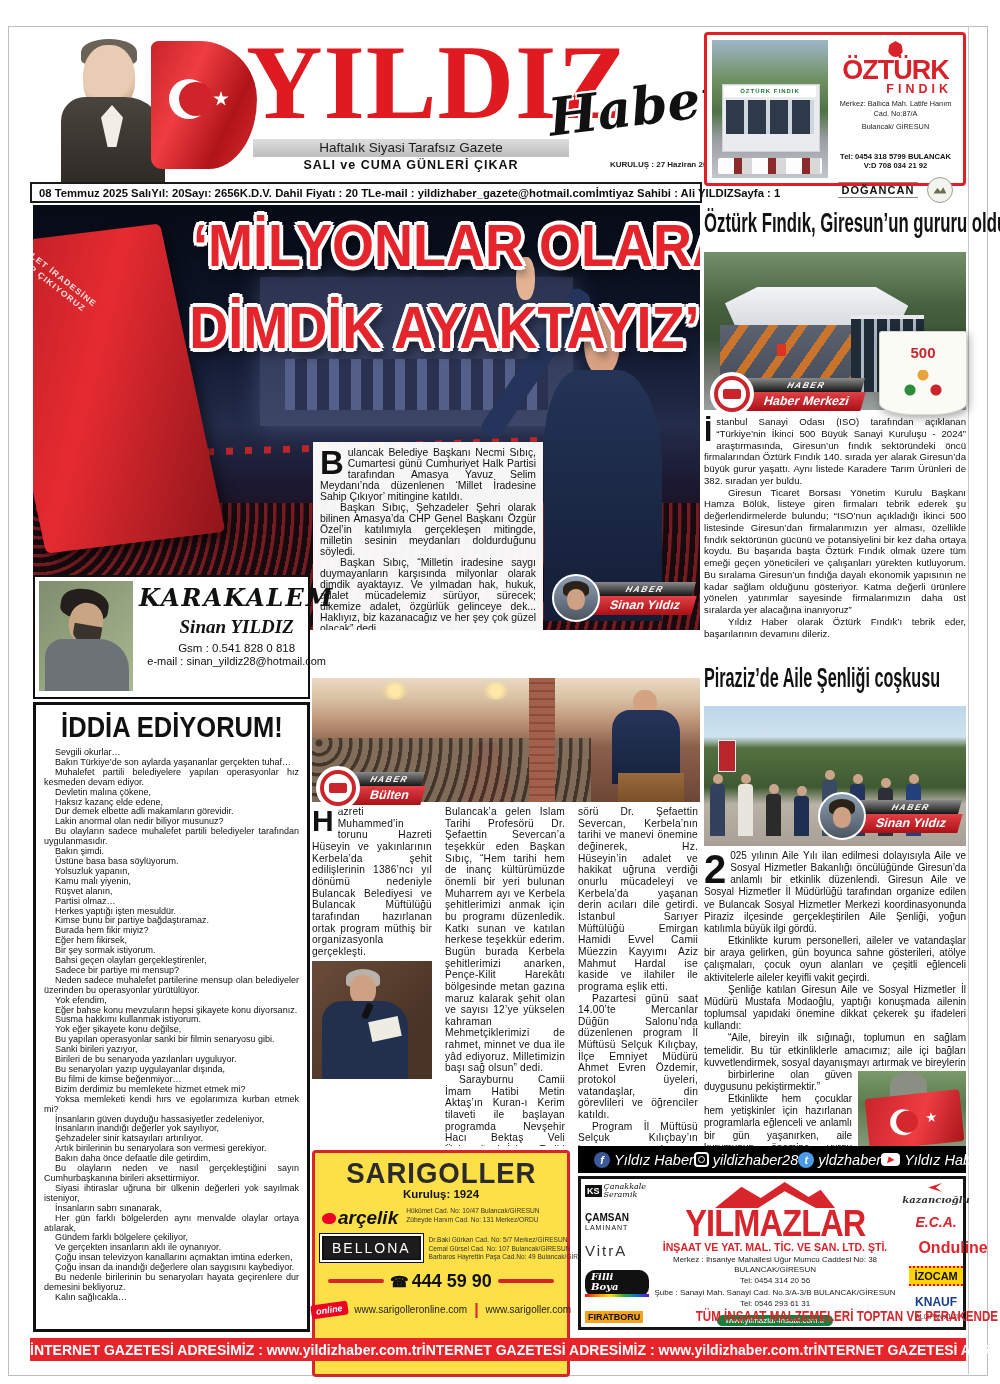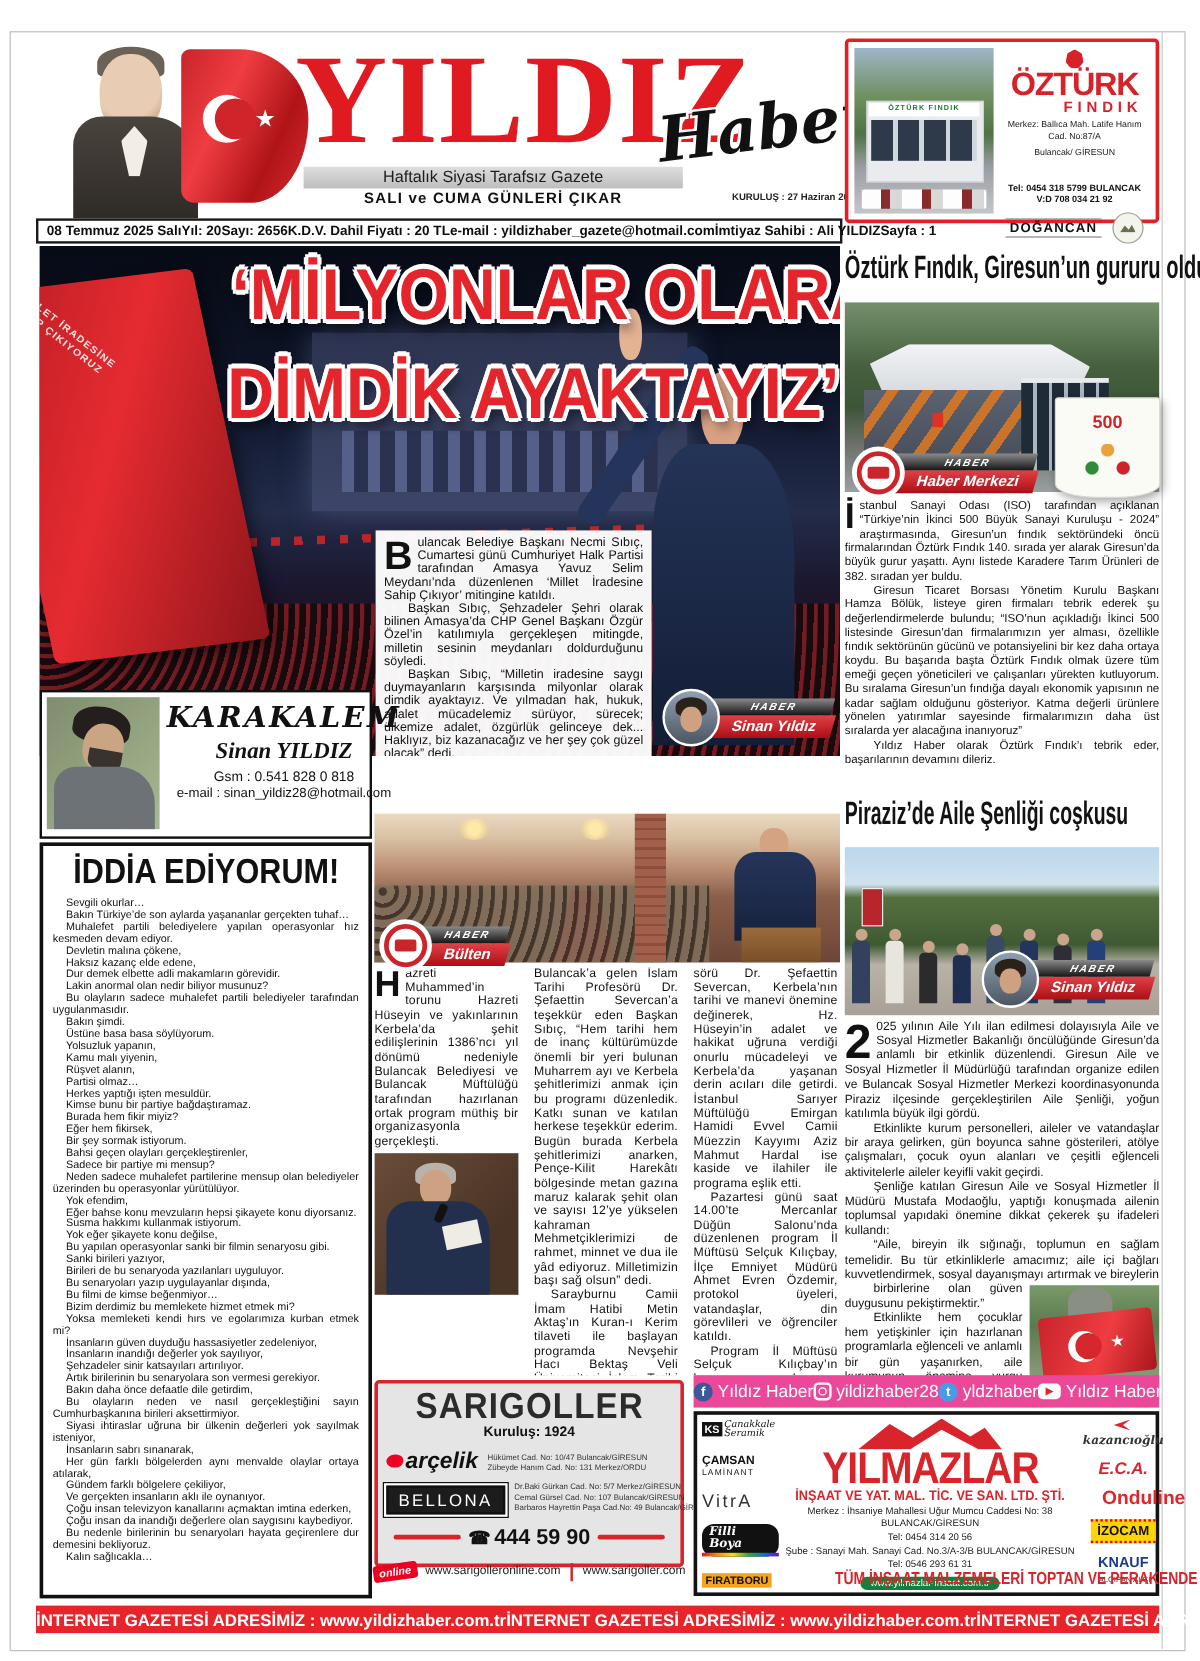--- a/index.html
+++ b/index.html
@@ -125,21 +125,21 @@
   .pz-text .each p:first-child{text-indent:0;}
   .pz-text .dropcap{font-size:40px;line-height:34px;}
   .flagphoto{float:right;width:108px;height:84px;margin:2px 0 2px 6px;background:linear-gradient(180deg,#7a9a6a 0%,#5c7a4e 40%,#8fa080 100%);position:relative;overflow:hidden;}
   .fp-flag{position:absolute;left:8%;top:28%;width:88%;height:62%;background:linear-gradient(115deg,#c8242a,#ef3d42 55%,#a8161b);transform:rotate(-6deg);border-radius:4px;}
   .fp-cres{position:absolute;left:24%;top:26%;width:26px;height:26px;background:#fff;border-radius:50%;}
   .fp-cres::after{content:"";position:absolute;left:6px;top:2px;width:22px;height:22px;background:#d5282e;border-radius:50%;}
   .fp-star{position:absolute;left:62%;top:38%;width:11px;height:11px;background:#fff;clip-path:polygon(50% 0,61% 35%,98% 35%,68% 57%,79% 91%,50% 70%,21% 91%,32% 57%,2% 35%,39% 35%);}
   .fp-dome{position:absolute;left:30%;top:2%;width:34%;height:30%;background:#8a8f84;border-radius:50% 50% 0 0;}
 
   
-  .social{left:578px;top:1146px;width:388px;height:27px;background:#ec4899;display:flex;align-items:center;justify-content:space-evenly;color:#fff;box-sizing:border-box;padding:0 0;}
+  .social{left:578px;top:1146px;width:388px;height:27px;background:#000000;display:flex;align-items:center;justify-content:space-evenly;color:#fff;box-sizing:border-box;padding:0 16px;font-style:italic;}
   .s-item{display:flex;align-items:center;font-size:14.5px;white-space:nowrap;}
   .s-ic{display:inline-flex;align-items:center;justify-content:center;width:16px;height:16px;border-radius:50%;font-weight:bold;font-size:11px;margin-right:4px;flex:0 0 auto;}
   .ic-fb{background:#3b5998;color:#fff;}.ic-fb::before{content:"f";}
   .ic-ig{border-radius:4px;background:transparent;border:2px solid #fff;width:11px;height:11px;position:relative;}
   .ic-ig::before{content:"";position:absolute;inset:2px;border:1.5px solid #fff;border-radius:50%;}
   .ic-tw{background:#4a9ae8;color:#fff;}.ic-tw::before{content:"t";}
   .ic-yt{background:#fff;color:#e8242b;border-radius:4px;width:19px;height:13px;}.ic-yt::before{content:"▶";font-size:8px;}
 
   
   .kk-box{left:33px;top:575px;width:277px;height:124px;border:2px solid #101010;box-sizing:border-box;background:#fff;display:flex;padding:4px;gap:6px;}
@@ -175,25 +175,25 @@
   .kb-col .each p:first-child{text-indent:0;}
   .kb-col1 .dropcap{font-size:30px;line-height:26px;}
   .sp-photo{position:relative;width:120px;height:118px;margin-top:3px;background:linear-gradient(135deg,#6a4c38,#4a3426 70%);overflow:hidden;}
   .sp-hair{position:absolute;left:34px;top:8px;width:34px;height:18px;background:#b9b2aa;border-radius:50% 50% 20% 20%;}
   .sp-face{position:absolute;left:38px;top:14px;width:26px;height:30px;background:#cfa183;border-radius:46%;}
   .sp-body{position:absolute;left:10px;top:40px;width:86px;height:78px;background:#22304e;border-radius:20px 26px 0 0;}
   .sp-paper{position:absolute;left:58px;top:58px;width:30px;height:20px;background:#efece4;transform:rotate(-12deg);}
   .sp-mic{position:absolute;left:52px;top:42px;width:7px;height:16px;background:#111;border-radius:3px;transform:rotate(24deg);}
 
   
-  .sg{left:312px;top:1150px;width:258px;height:156px;border:3px solid #d8242b;border-radius:4px;background:#e5e5e5;box-sizing:border-box;padding:5px 7px;}
+  .sg{left:312px;top:1150px;width:258px;height:227px;border:3px solid #d8242b;border-radius:4px;background:#fde047;box-sizing:border-box;padding:5px 7px;}
   .sg-title{text-align:center;font-weight:800;font-size:30px;letter-spacing:1px;color:#2b2b2b;line-height:30px;}
   .sg-title .cond{transform:scaleX(.92);transform-origin:center;}
   .sg-found{text-align:center;font-weight:bold;font-size:11.5px;margin-top:0;}
-  .sg-row{display:flex;align-items:flex-end;gap:8px;margin-top:7px;}
+  .sg-row{display:flex;align-items:flex-start;gap:8px;margin-top:7px;}
   .sg-arcelik{font-style:italic;font-weight:800;font-size:19px;white-space:nowrap;}
   .sg-ardot{display:inline-block;width:14px;height:11px;background:#e02;border-radius:55% 45% 50% 50%;margin-right:2px;}
   .sg-bellona{background:#fff;border:2px solid #111;box-shadow:0 0 0 2px #fff,0 0 0 3px #111;font-weight:400;font-size:14px;letter-spacing:2px;padding:2px 8px;background:#1c1c1c;color:#fff;white-space:nowrap;}
   .sg-addr{flex:1;}
   .sg-addr div{font-size:6.6px;color:#333;line-height:8.6px;white-space:nowrap;}
   .sg-phone{display:flex;align-items:center;justify-content:center;gap:6px;margin-top:9px;}
   .sg-bar{height:4px;width:56px;background:#d8242b;border-radius:2px;}
   .sg-num{font-weight:800;font-size:18px;white-space:nowrap;}
   .ph-ic::before{content:"☎";font-size:15px;margin-right:3px;}
   .sg-web{display:flex;align-items:center;justify-content:center;gap:7px;margin-top:9px;}

